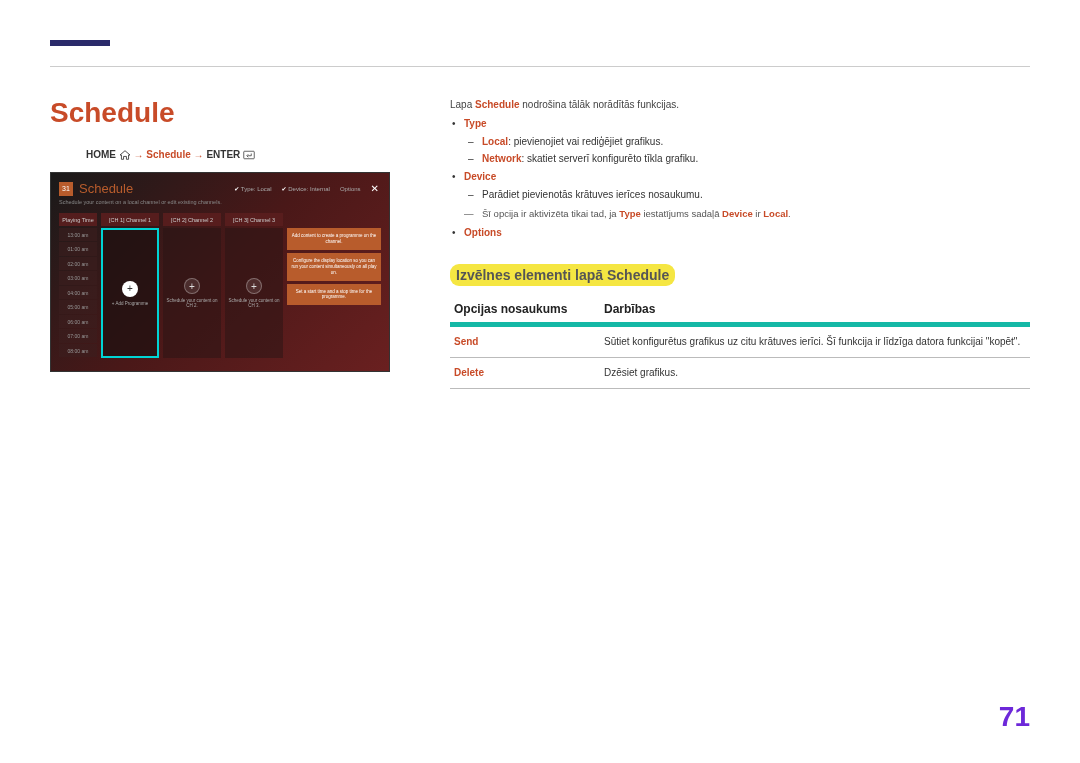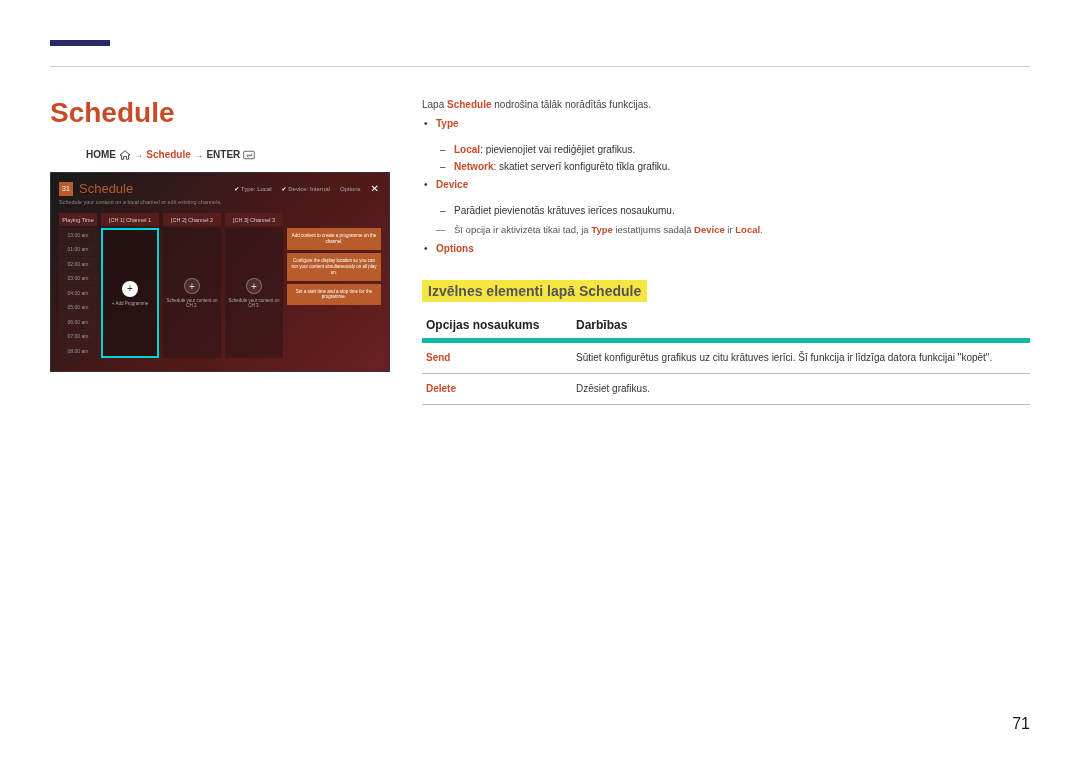--- a/index.html
+++ b/index.html
@@ -21,21 +21,21 @@
     background: #2a2a6a;
     margin-bottom: 20px;
   }
   .hr-line {
     border: none;
     border-top: 1px solid #ccc;
     margin-bottom: 30px;
   }
   .columns {
     display: flex;
-    gap: 22px;
+    gap: 50px;
   }
   .left-col {
     width: 350px;
     flex-shrink: 0;
   }
   .right-col {
     flex: 1;
   }
   .main-title {
     font-size: 28px;
@@ -226,21 +226,21 @@
   }
   .bullet-list > li::before {
     content: "•";
     position: absolute;
     left: -12px;
     color: #333;
   }
   .sub-list {
     list-style: none;
     padding-left: 18px;
-    margin-top: 11px;
+    margin-top: 3px;
   }
   .sub-list > li {
     position: relative;
     margin-bottom: 2px;
     line-height: 1.5;
   }
   .sub-list > li::before {
     content: "‒";
     position: absolute;
     left: -14px;
@@ -260,20 +260,21 @@
   }
   .subsection {
     display: inline-block;
     background: #f5e642;
     color: #555;
     font-size: 14px;
     font-weight: bold;
     padding: 3px 6px;
     margin-top: 18px;
     margin-bottom: 10px;
+    border-radius: 9px;
   }
   .opts-table {
     width: 100%;
     border-collapse: collapse;
     font-size: 10px;
   }
   .opts-table th {
     text-align: left;
     font-size: 12px;
     font-weight: bold;
@@ -287,23 +288,23 @@
     vertical-align: top;
     line-height: 1.4;
   }
   .opts-table td:first-child {
     width: 150px;
   }
   .page-num {
     position: absolute;
     bottom: 30px;
     right: 50px;
-    font-size: 16px;
-    color: #0f172a;
-    font-weight: 400;
+    font-size: 28px;
+    color: #6d28d9;
+    font-weight: 700;
   }
 </style>
 </head>
 <body>
 
 <div class="page">
   <div class="top-bar"></div>
   <hr class="hr-line">
 
   <div class="columns">

